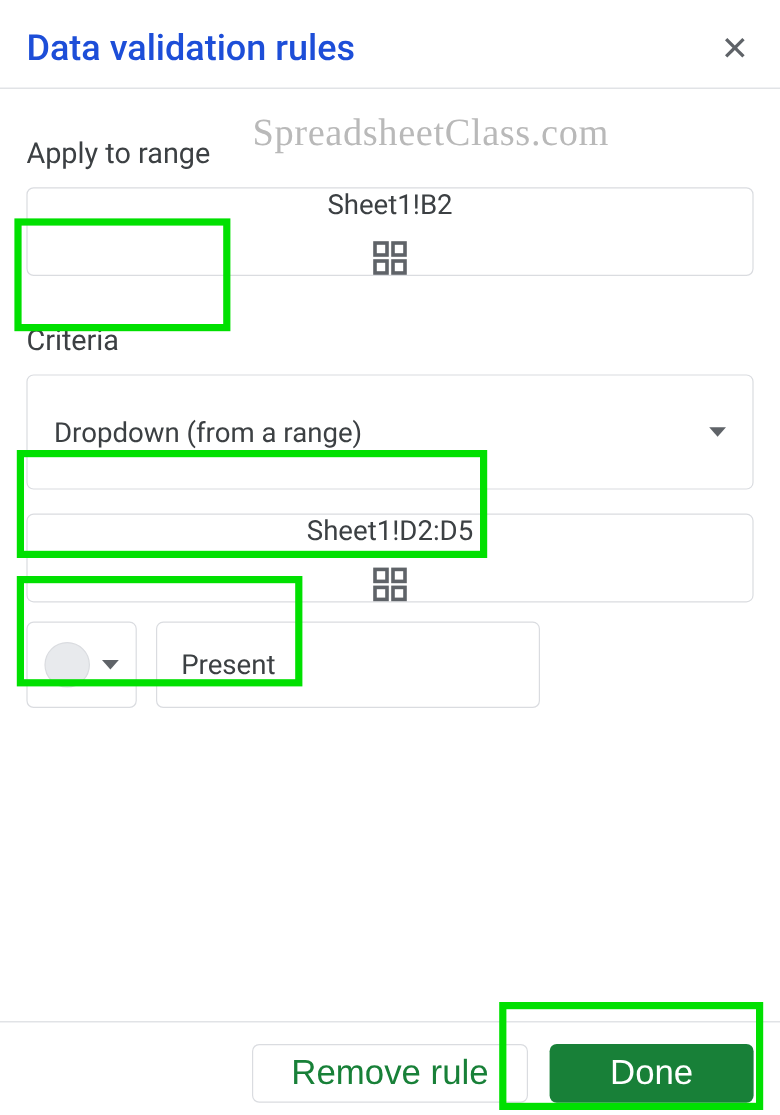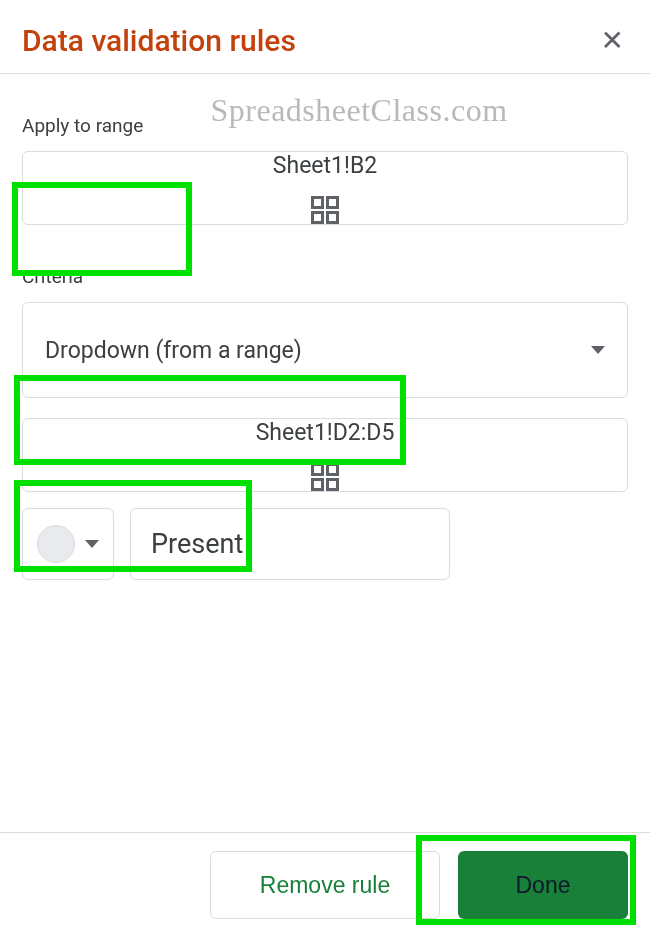--- a/index.html
+++ b/index.html
@@ -14,21 +14,21 @@
   .panel { padding: 20px 22px 0 22px; }
   .header {
     display: flex;
     justify-content: space-between;
     align-items: center;
     margin-bottom: 12px;
   }
   .header h1 {
     font-size: 30px;
     font-weight: 500;
-    color: #c2410c;
+    color: #1d4ed8;
   }
   .close-btn {
     font-size: 28px;
     color: #5f6368;
     background: none;
     border: none;
     cursor: pointer;
     padding: 4px;
   }
   .watermark {
@@ -43,21 +43,21 @@
     pointer-events: none;
     letter-spacing: 0.5px;
     margin-left: 34px;
   }
   .divider {
     border: none;
     border-top: 1px solid #dadce0;
     margin: 0 -22px;
   }
   .section-label {
-    font-size: 19px;
+    font-size: 24px;
     color: #3c4043;
     margin-top: 40px;
     margin-bottom: 14px;
   }
   .input-box {
     display: flex;
     align-items: center;
     justify-content: space-between;
     border: 1px solid #dadce0;
     border-radius: 6px;
@@ -119,56 +119,56 @@
     background: #e8eaed;
     border: 1px solid #dadce0;
   }
   .option-label {
     display: flex;
     align-items: center;
     border: 1px solid #dadce0;
     border-radius: 6px;
     padding: 0 20px;
     height: 72px;
-    font-size: 27px;
+    font-size: 23px;
     color: #3c4043;
     width: 320px;
     background: #fff;
   }
   .footer {
     position: absolute;
     bottom: 10px;
     left: 0; right: 0;
     padding: 18px 22px 0 22px;
     border-top: 1px solid #dadce0;
     display: flex;
     justify-content: flex-end;
     gap: 18px;
   }
   .btn {
-    height: 68px;
+    height: 49px;
     padding: 0 30px;
     border-radius: 6px;
-    font-size: 23px;
+    font-size: 29px;
     font-weight: 500;
     cursor: pointer;
     display: flex;
     align-items: center;
     justify-content: center;
   }
   .btn-remove {
     background: #fff;
     border: 1px solid #dadce0;
     color: #188038;
     width: 230px;
   }
   .btn-done {
     background: #188038;
     border: none;
-    color: #0f172a;
+    color: #ffffff;
     width: 170px;
   }
   .hl {
     position: absolute;
     border: 6px solid #00e000;
     pointer-events: none;
   }
   .hl1 { top: 182px; left: 12px; width: 180px; height: 94px; }
   .hl2 { top: 375px; left: 14px; width: 392px; height: 90px; }
   .hl3 { top: 480px; left: 14px; width: 238px; height: 92px; }

